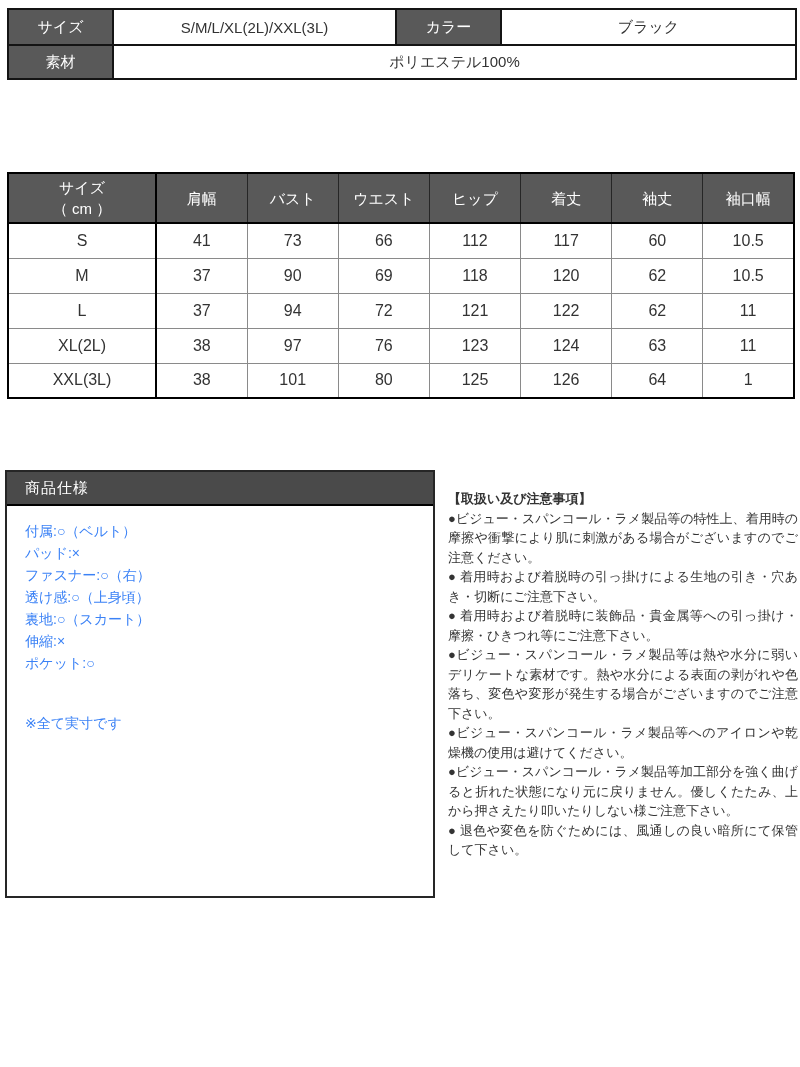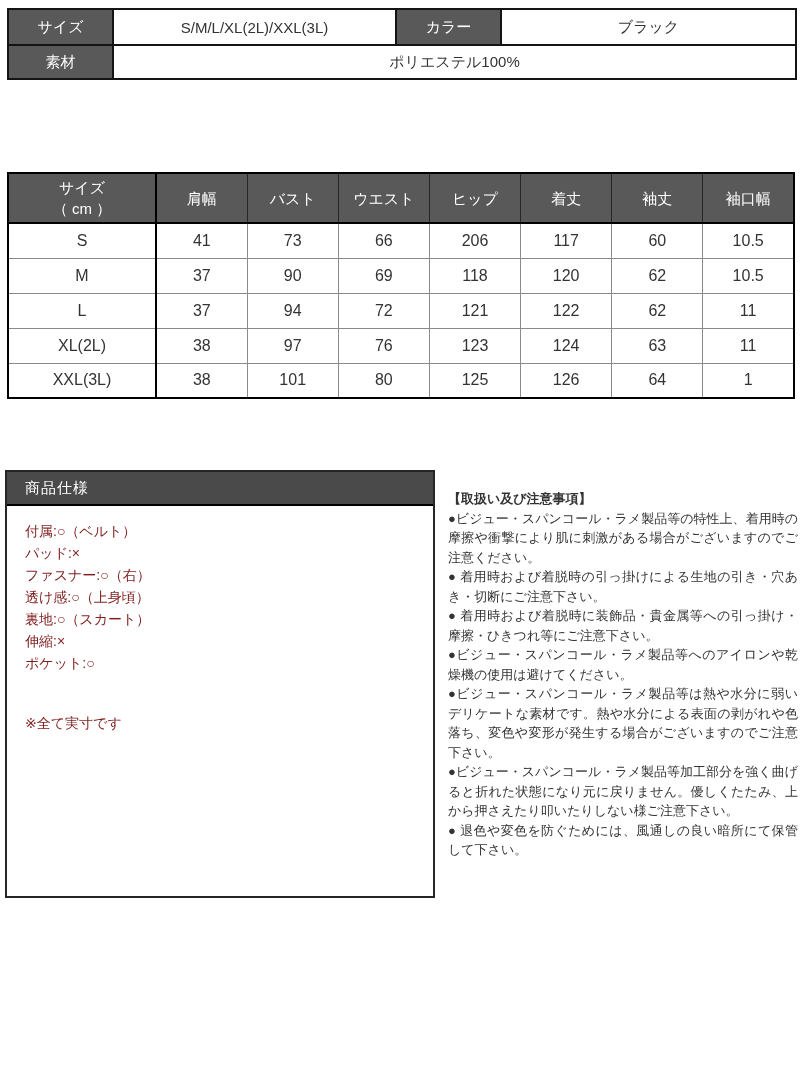--- a/index.html
+++ b/index.html
@@ -50,28 +50,28 @@
   .spec-box {
     position: absolute; top: 470px; left: 5px; width: 430px; height: 428px;
     border: 2px solid #262626; background: #ffffff;
   }
   .spec-header {
     height: 34px; background: #4a4a4a; border-bottom: 2px solid #000000;
     color: #ffffff; font-size: 15px; display: flex; align-items: center;
     padding-left: 18px; letter-spacing: 1px;
   }
   .spec-content {
-    padding: 14px 18px; font-size: 14px; line-height: 22px; color: #7f1d1d;
+    padding: 14px 18px; font-size: 14px; line-height: 22px; color: #3b82f6;
   }
   .spec-note { margin-top: 38px; }
 
   
   .notice {
     position: absolute; top: 489px; left: 448px; width: 350px;
-    font-size: 13px; line-height: 19.5px; color: #333333;
+    font-size: 13px; line-height: 19.5px; color: #333333; font-family: Liberation Serif, serif;
   }
   .notice-title { font-weight: bold; }
   .notice-item { text-align: justify; }
 </style>
 </head>
 <body>
 
 <table class="info-table">
   <colgroup>
     <col style="width:105px">
@@ -120,21 +120,21 @@
         <th>袖口幅</th>
       </tr>
   </thead>
   <tbody>
 
   <tr>
         <td>S</td>
         <td>41</td>
         <td>73</td>
         <td>66</td>
-        <td>206</td>
+        <td>112</td>
         <td>117</td>
         <td>60</td>
         <td>10.5</td>
       </tr>
       <tr>
         <td>M</td>
         <td>37</td>
         <td>90</td>
         <td>69</td>
         <td>118</td>
@@ -190,18 +190,18 @@
     <div class="spec-note">※全て実寸です</div>
   </div>
 </div>
 
 <div class="notice">
   <div class="notice-title">【取扱い及び注意事項】</div>
   <div>
       <div class="notice-item">●ビジュー・スパンコール・ラメ製品等の特性上、着用時の摩擦や衝撃により肌に刺激がある場合がございますのでご注意ください。</div>
       <div class="notice-item">● 着用時および着脱時の引っ掛けによる生地の引き・穴あき・切断にご注意下さい。</div>
       <div class="notice-item">● 着用時および着脱時に装飾品・貴金属等への引っ掛け・摩擦・ひきつれ等にご注意下さい。</div>
+      <div class="notice-item">●ビジュー・スパンコール・ラメ製品等は熱や水分に弱いデリケートな素材です。熱や水分による表面の剥がれや色落ち、変色や変形が発生する場合がございますのでご注意下さい。</div>
       <div class="notice-item">●ビジュー・スパンコール・ラメ製品等へのアイロンや乾燥機の使用は避けてください。</div>
-      <div class="notice-item">●ビジュー・スパンコール・ラメ製品等は熱や水分に弱いデリケートな素材です。熱や水分による表面の剥がれや色落ち、変色や変形が発生する場合がございますのでご注意下さい。</div>
       <div class="notice-item">●ビジュー・スパンコール・ラメ製品等加工部分を強く曲げると折れた状態になり元に戻りません。優しくたたみ、上から押さえたり叩いたりしない様ご注意下さい。</div>
       <div class="notice-item">● 退色や変色を防ぐためには、風通しの良い暗所にて保管して下さい。</div>
     </div>
 </div>
 
 </body></html>

